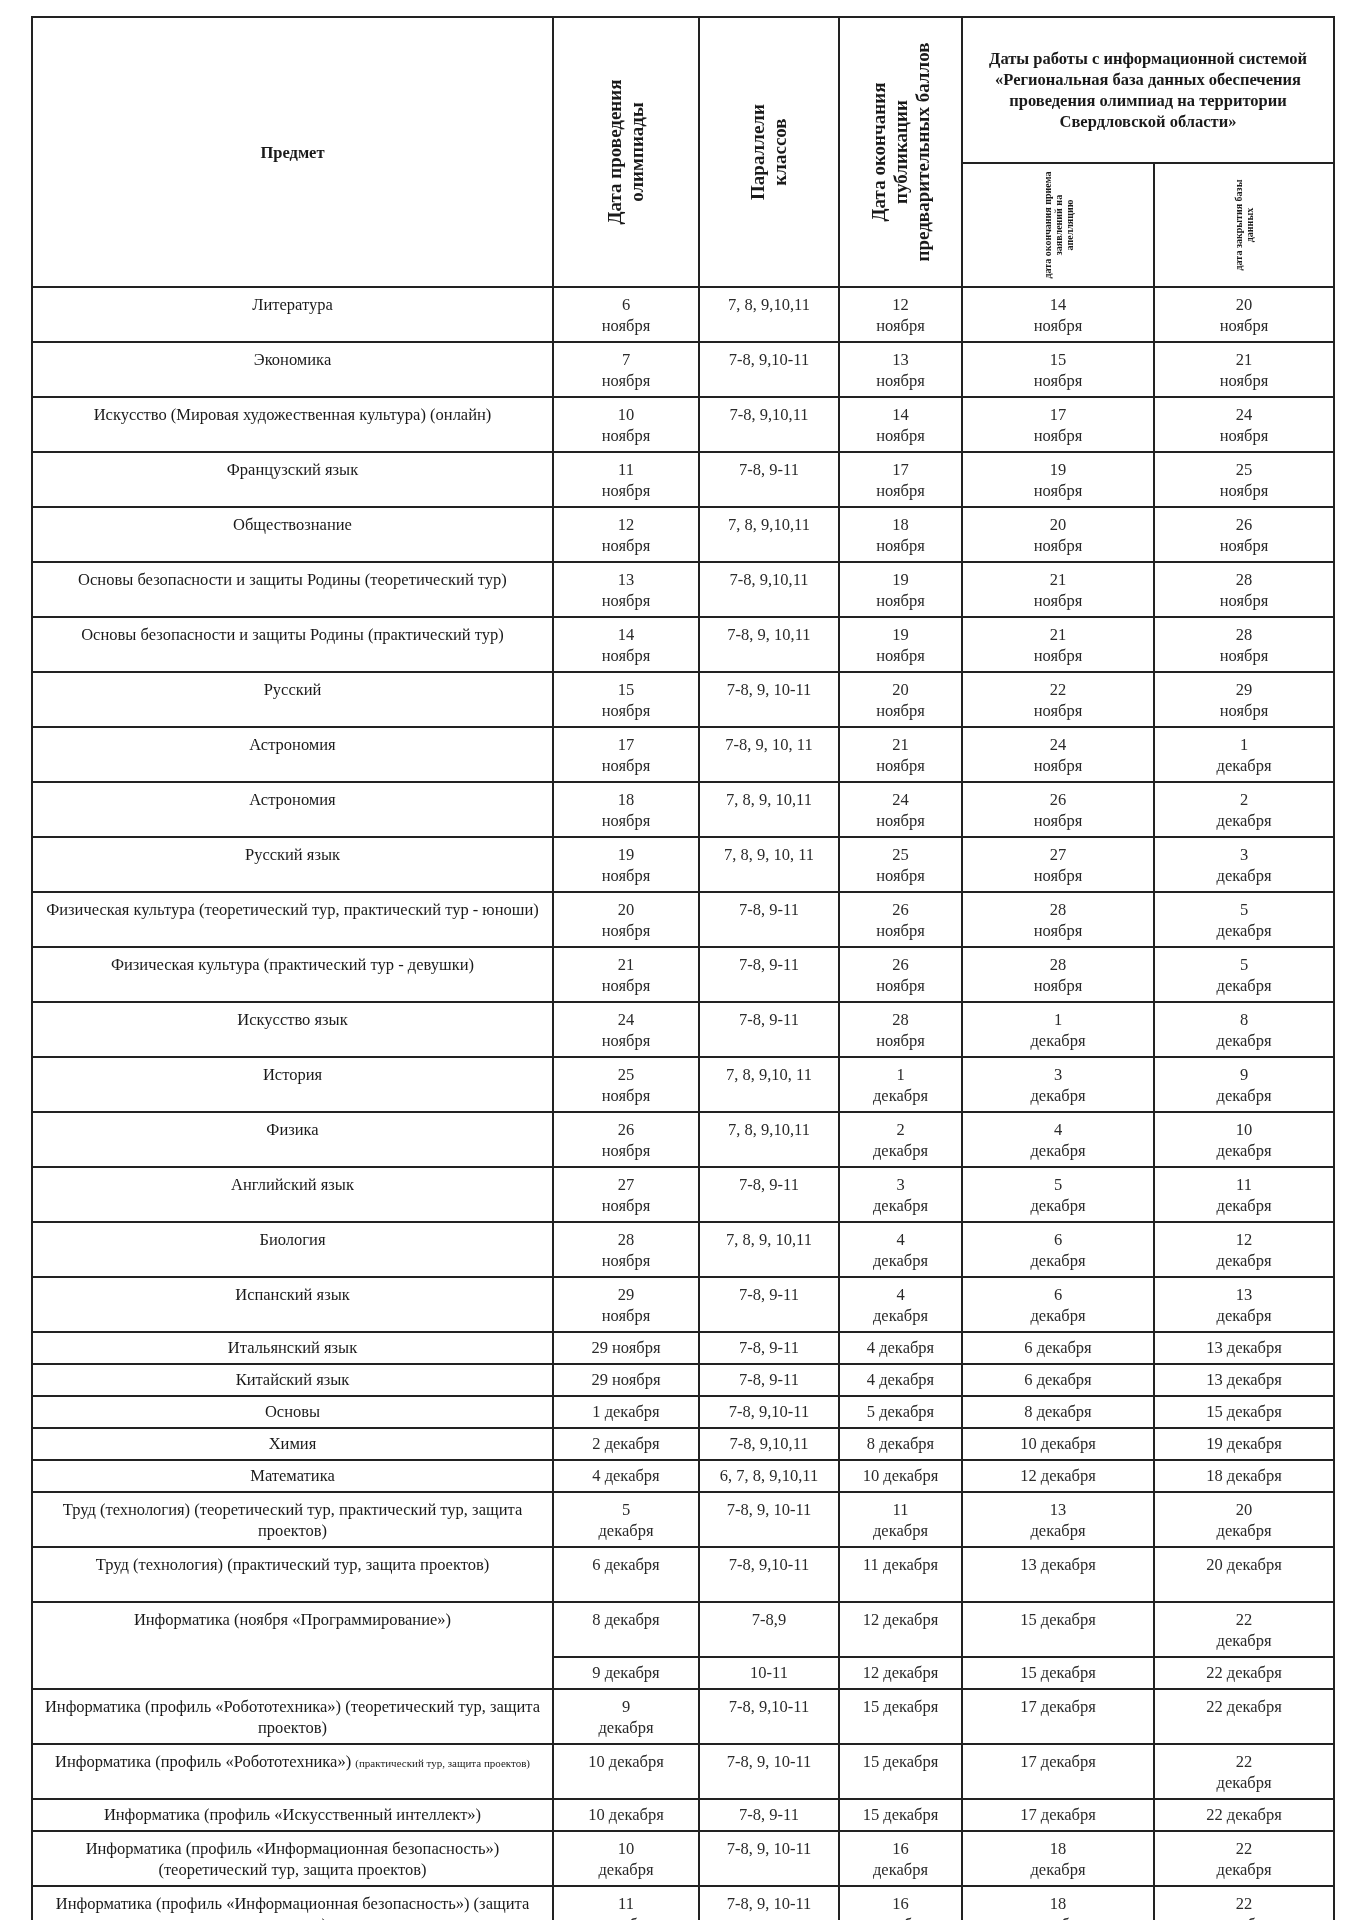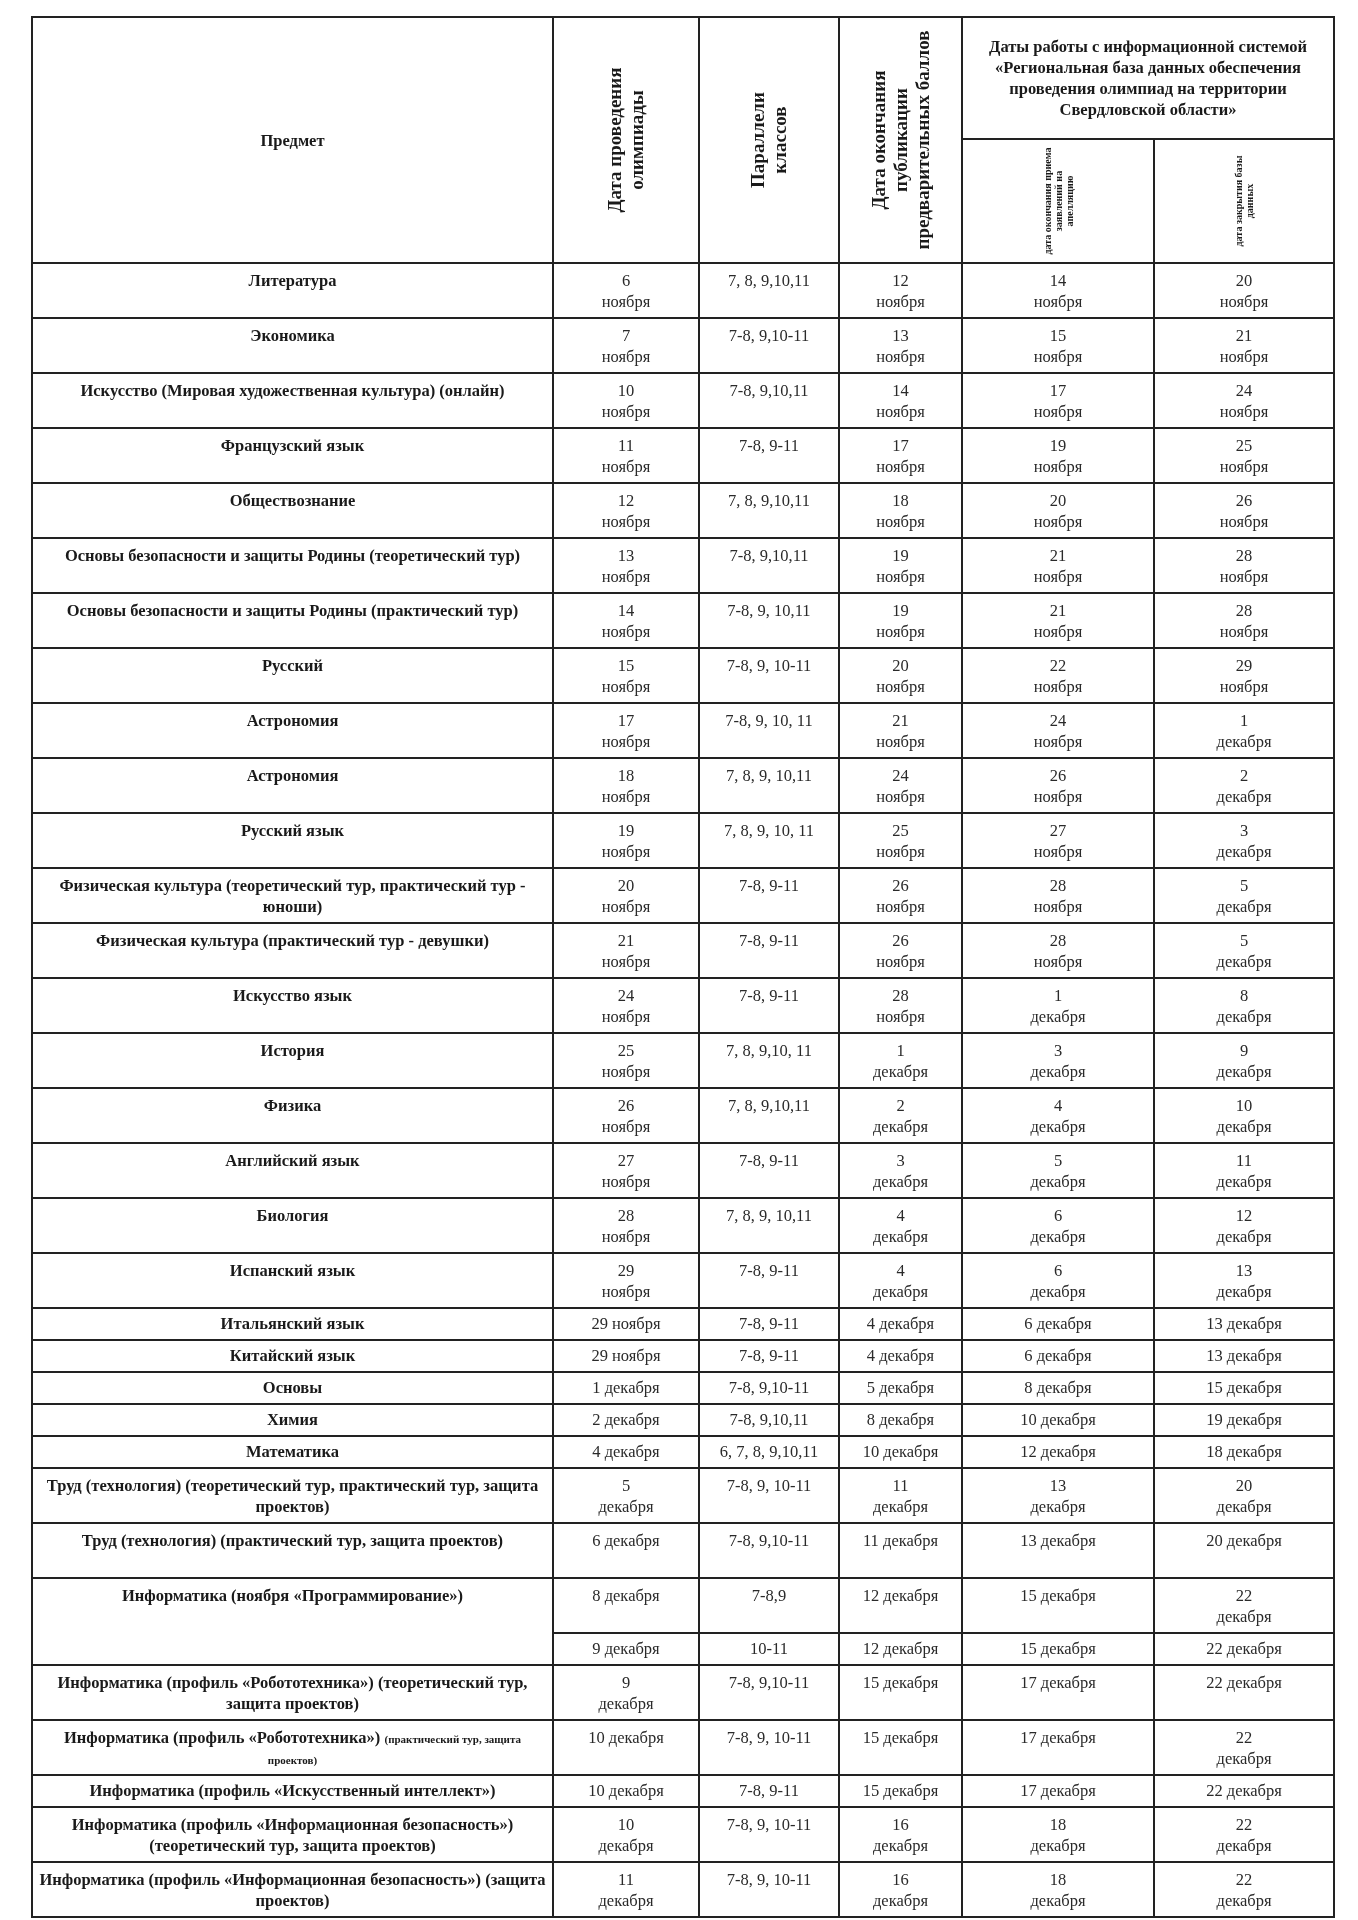--- a/index.html
+++ b/index.html
@@ -14,28 +14,28 @@
   }
   th { font-weight: bold; }
   .subj-head { font-size: 36px; vertical-align: middle !important; }
   .rot { height: 233px; vertical-align: middle !important; position: relative; }
   .rot .vtext {
     position: absolute; left: 50%; top: 50%;
     transform: translate(-50%, -50%) rotate(-90deg);
     white-space: normal; text-align: center; font-size: 19px; line-height: 22px;
   }
   .rot-big .vtext { width: 200px; }
-  .group-head { font-size: 19px; line-height: 24px; height: 108px; vertical-align: middle !important; padding: 6px 6px !important; }
+  .group-head { font-size: 19px; line-height: 24px; height: 108px; vertical-align: middle !important; padding: 18px 6px !important; }
   .rot-small { height: 122px; position: relative; }
   .rot-small .vtext {
     position: absolute; left: 50%; top: 50%;
     transform: translate(-50%, -50%) rotate(-90deg);
     font-size: 10px; line-height: 11px; width: 110px; text-align: center; font-weight: bold;
   }
-  td.subject { font-weight: bold; padding: 6px 6px 4px !important; }
+  td.subject { font-weight: normal; padding: 6px 6px 4px !important; }
   td.cell { padding: 6px 2px 4px !important; color: #2a2a2a; }
   tr.r2 td { height: 43px; }
   tr.r1 td { height: 22px; padding-top: 4px !important; padding-bottom: 4px !important; }
   .small-note { font-size: 11px; line-height: 13px; }
   .dnum, .dmon { display: block; }
 </style>
 </head>
 <body>
 
 <table class="sched">

